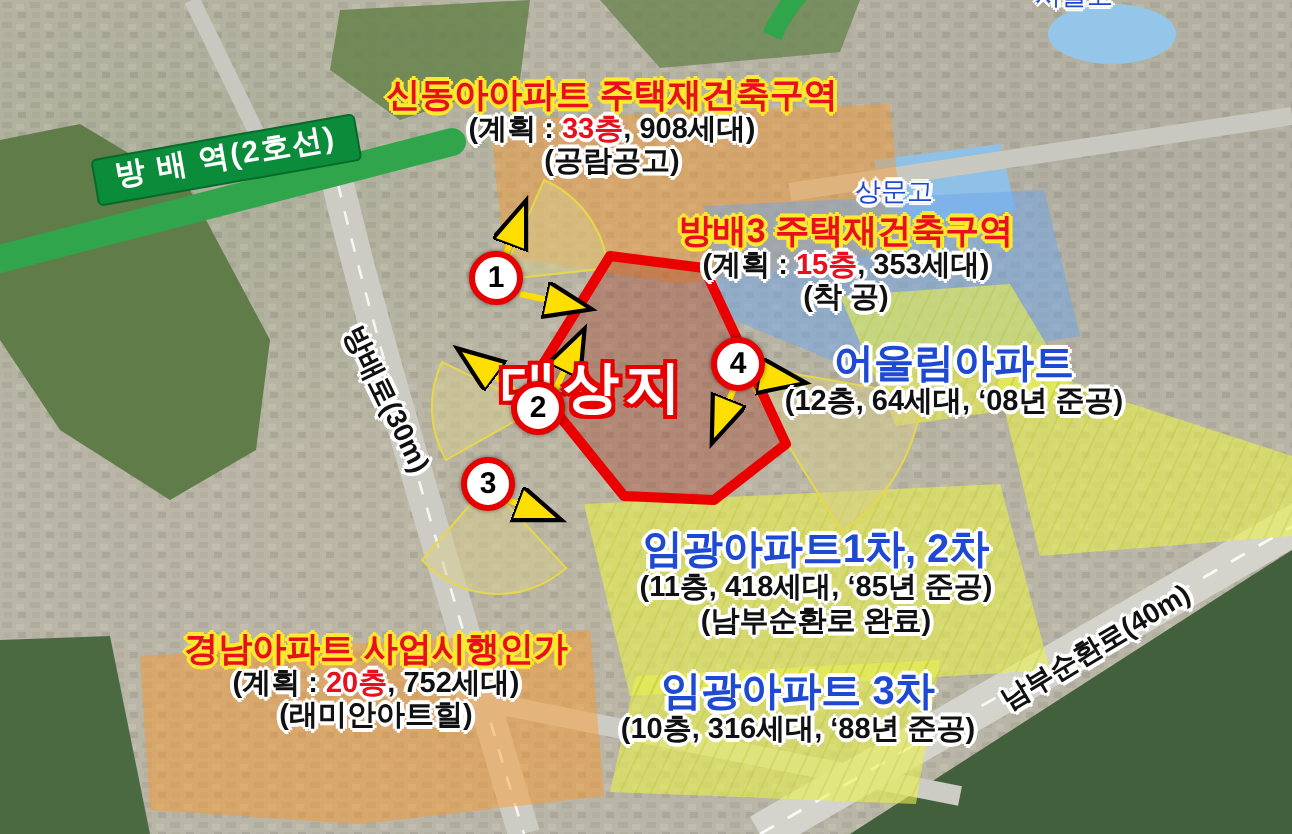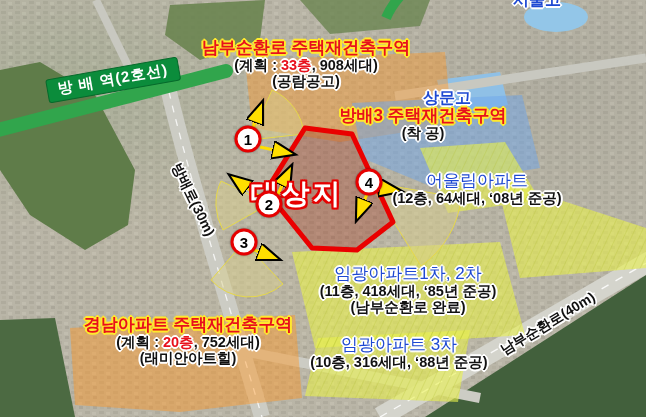--- a/index.html
+++ b/index.html
@@ -8,27 +8,27 @@
     font-family:"Liberation Sans","DejaVu Sans",sans-serif;
     background:
       radial-gradient(320px 200px at 12% 22%, rgba(120,150,105,.45), rgba(0,0,0,0) 70%),
       radial-gradient(420px 260px at 85% 20%, rgba(150,150,140,.5), rgba(0,0,0,0) 70%),
       radial-gradient(380px 240px at 45% 60%, rgba(190,180,150,.45), rgba(0,0,0,0) 70%),
       #b6b2a3;
   }
   svg.map{position:absolute;left:0;top:0;z-index:1;}
   .lbl{position:absolute;z-index:3;text-align:center;line-height:1.12;white-space:nowrap;transform:translateX(-50%);}
   .zt{font-size:17px;font-weight:bold;color:#e8101c;}
-  .apt{font-size:17px;font-weight:normal;color:#1e49d2;}
+  .apt{font-size:20px;font-weight:bold;color:#1e49d2;}
   .zd{font-size:14.5px;font-weight:bold;color:#111;}
   .hl{color:#e8101c;}
   .ol-y{text-shadow:-2px 0 #ffe92e,2px 0 #ffe92e,0 -2px #ffe92e,0 2px #ffe92e,-1px -1px #ffe92e,1px -1px #ffe92e,-1px 1px #ffe92e,1px 1px #ffe92e;}
   .ol-w{text-shadow:-2px 0 #fff,2px 0 #fff,0 -2px #fff,0 2px #fff,-1px -1px #fff,1px -1px #fff,-1px 1px #fff,1px 1px #fff;}
   .ol-r{text-shadow:-2px 0 #e60000,2px 0 #e60000,0 -2px #e60000,0 2px #e60000,-2px -2px #e60000,2px -2px #e60000,-2px 2px #e60000,2px 2px #e60000;}
-  .school{font-size:16px;font-weight:bold;color:#1e49d2;}
+  .school{font-size:13px;font-weight:normal;color:#1e49d2;}
   .roadlbl{font-size:14px;font-weight:bold;color:#111;}
   #site-label{left:297px;top:178px;font-size:28px;font-weight:bold;color:#fff;letter-spacing:3px;}
   #sindonga{left:306px;top:38px;}
   #bangbae3{left:423px;top:106px;}
   #gyeongnam{left:188px;top:315px;}
   #eoullim{left:477px;top:171px;}
   #raemian{left:549px;top:222px;}
   #imgwang12{left:380px;top:264px;margin-left:28px;}
   #imgwang3{left:399px;top:335px;}
   #sangmun{left:447px;top:89px;}
@@ -141,32 +141,33 @@
 
   <div class="lbl school ol-w" id="sangmun">상문고</div>
   <div class="lbl school ol-w" id="seoul">서울고</div>
 
   <div class="lbl roadlbl ol-w" id="road-bangbae-lbl">방배로(30m)</div>
   <div class="lbl roadlbl ol-w" id="road-nambu-lbl">남부순환로(40m)</div>
 
   <div class="lbl ol-r" id="site-label">대상지</div>
 
   <div class="lbl" id="sindonga">
-    <div class="zt ol-y">남부순환로 주택재건축구역</div>
+    <div class="zt ol-y">신동아아파트 주택재건축구역</div>
     <div class="zd ol-w"><span>(계획 : </span><span class="hl">33층</span><span>, 908세대)</span></div>
     <div class="zd ol-w">(공람공고)</div>
   </div>
 
   <div class="lbl" id="bangbae3">
     <div class="zt ol-y">방배3 주택재건축구역</div>
+    <div class="zd ol-w"><span>(계획 : </span><span class="hl">15층</span><span>, 353세대)</span></div>
     <div class="zd ol-w">(착 공)</div>
   </div>
 
   <div class="lbl" id="gyeongnam">
-    <div class="zt ol-y">경남아파트 주택재건축구역</div>
+    <div class="zt ol-y">경남아파트 사업시행인가</div>
     <div class="zd ol-w"><span>(계획 : </span><span class="hl">20층</span><span>, 752세대)</span></div>
     <div class="zd ol-w">(래미안아트힐)</div>
   </div>
 
   <div class="lbl" id="eoullim">
     <div class="apt ol-w">어울림아파트</div>
     <div class="zd ol-w">(12층, 64세대, ‘08년 준공)</div>
   </div>
 
 

